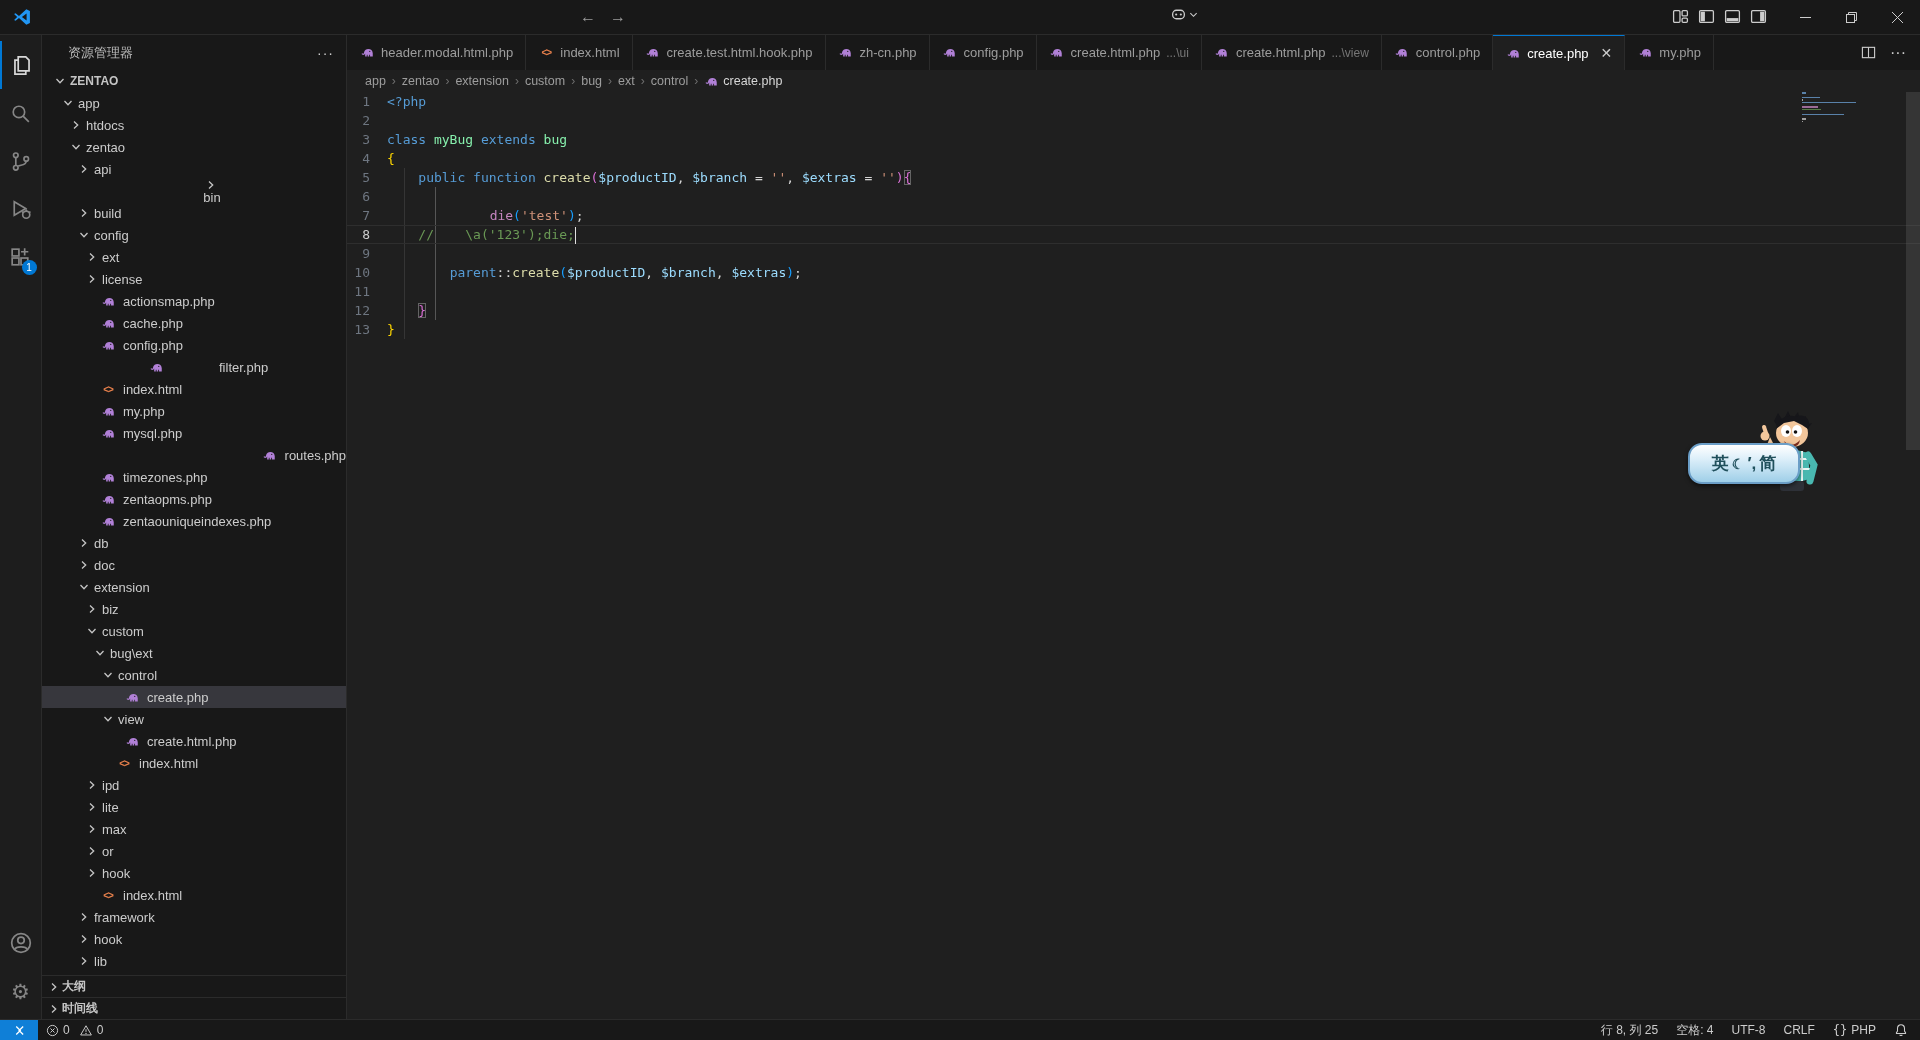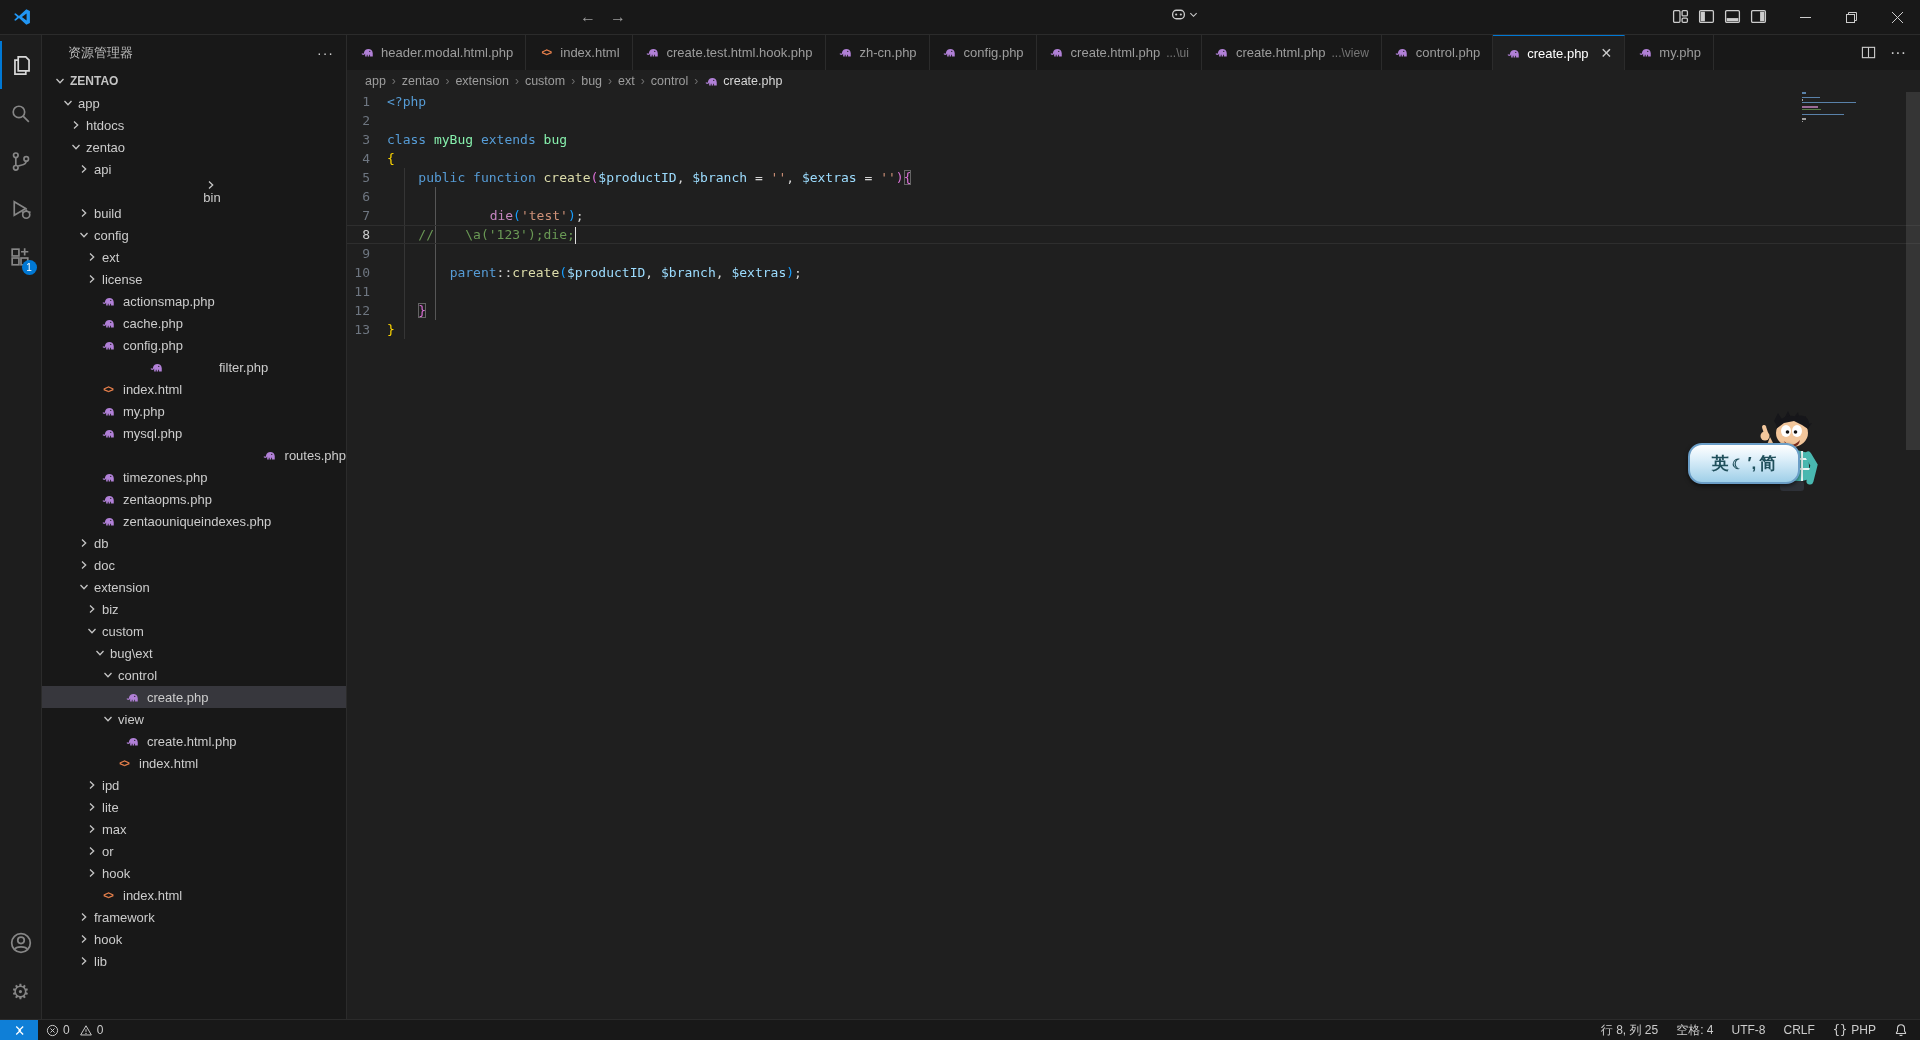--- a/index.html
+++ b/index.html
@@ -567,20 +567,38 @@
           </span>
           <span class="tree-label">hook</span>
         </div>
         <div class="tree-row" style="padding-left: 34px;">
           <span class="twistie">
             <svg width="10" height="10" viewBox="0 0 10 10">
               <path d="M3 1.5 6.7 5 3 8.5" fill="none" stroke="#c5c5c5" stroke-width="1.3"></path>
             </svg>
           </span>
           <span class="tree-label">lib</span>
+        </div>
+      </div>
+    <div class="side-panels" id="side-panels">
+        <div class="side-panel-header">
+          <span class="twistie">
+            <svg width="10" height="10" viewBox="0 0 10 10">
+              <path d="M3 1.5 6.7 5 3 8.5" fill="none" stroke="#c5c5c5" stroke-width="1.3"></path>
+            </svg>
+          </span>
+          <span>大纲</span>
+        </div>
+        <div class="side-panel-header">
+          <span class="twistie">
+            <svg width="10" height="10" viewBox="0 0 10 10">
+              <path d="M3 1.5 6.7 5 3 8.5" fill="none" stroke="#c5c5c5" stroke-width="1.3"></path>
+            </svg>
+          </span>
+          <span>时间线</span>
         </div>
       </div>
   </div>
 
   <div class="editor-area">
     <div class="tabbar">
       <div class="tabs" id="tabs">
           <div class="tab">
             <span class="fico" style="margin-right: 0px;">
               <svg width="15" height="15" viewBox="0 0 16 16">

